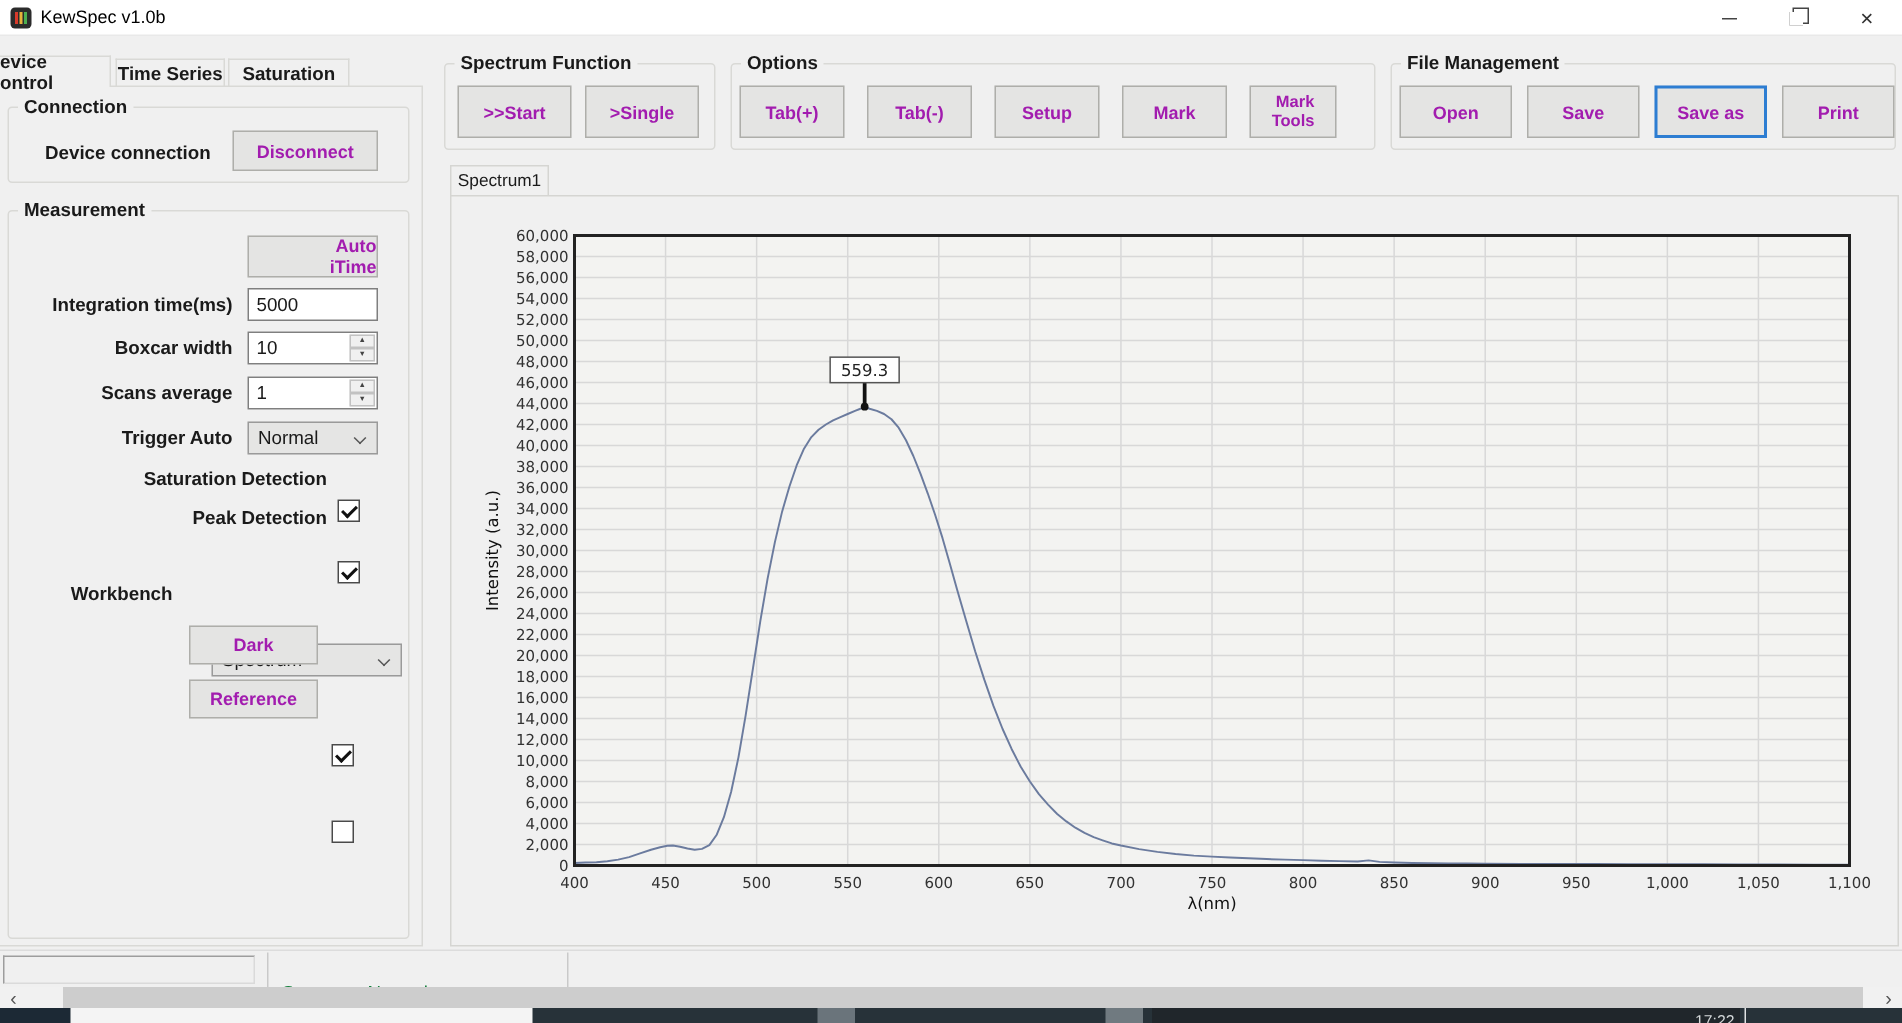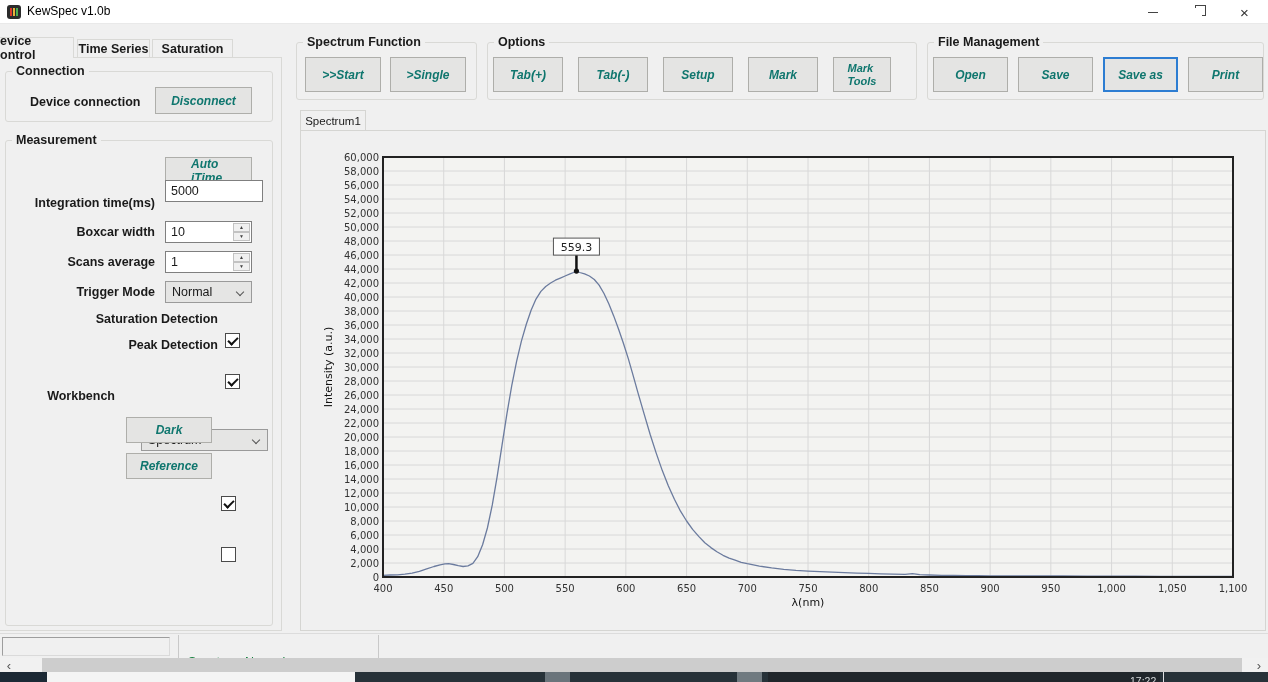--- a/index.html
+++ b/index.html
@@ -13,21 +13,21 @@
   .app-icon i { display:block; width:2px; height:8px; }
   .title-text { left:27px; top:4px; font-size:12px; color:#000; }
   .winbtn { top:0; width:45px; height:24px; display:flex; align-items:center; justify-content:center; }
   .min-glyph { width:10px; border-top:1px solid #444; height:0; }
   .restore-glyph { position:relative; width:9px; height:9px; border:1px solid #444; background:#fff; }
   .restore-glyph::before { content:''; position:absolute; left:1px; top:-4px; width:9px; height:9px; border:1px solid #444; }
   .restore-glyph::after { content:''; position:absolute; left:-1px; top:-1px; width:9px; height:9px; background:#fff; }
   .close-glyph { font-size:15px; color:#333; line-height:15px; }
 
   
-  .btn { background:#e4e4e3; border:1px solid #aeaeaa; display:flex; align-items:center; justify-content:center; font-weight:bold; font-size:12px; color:#0f766e; text-align:left;font-style:italic; }
+  .btn { background:#e4e4e3; border:1px solid #aeaeaa; display:flex; align-items:center; justify-content:center; font-weight:bold; font-size:12px; color:#a21caf; text-align:right; }
   .groupbox { border:1px solid #d9d9d6; border-radius:3px; }
   .group-title { font-weight:bold; font-size:12.5px; background:#f0f0f0; padding:0 4px; white-space:nowrap; }
   .field-label { font-weight:bold; font-size:12.5px; text-align:right; white-space:nowrap; }
   .textinput { background:#fff; border:1px solid #7f7f7f; font-size:12.5px; display:flex; align-items:center; padding-left:5px; }
   .spin-col { position:absolute; right:1px; top:1px; width:17px; height:18px; display:flex; flex-direction:column; }
   .spin-cell { flex:1; background:#f0f0f0; border:1px solid #c2c2c2; display:flex; align-items:center; justify-content:center; font-size:5px; color:#444; line-height:5px; }
   .combo { background:#e5e5e4; border:1px solid #9a9a9a; font-size:12.5px; display:flex; align-items:center; padding-left:6px; position:relative; }
   .combo-arrow { position:absolute; right:8px; top:7px; width:6px; height:6px; border-right:1.5px solid #555; border-bottom:1.5px solid #555; transform:rotate(45deg); }
   .checkbox { width:15px; height:15px; background:#fff; border:1px solid #4a4a4a; position:relative; }
   .checkbox.checked::after { content:''; position:absolute; left:2px; top:3px; width:8px; height:4px; border-left:2px solid #111; border-bottom:2px solid #111; transform:rotate(-45deg); }
@@ -84,41 +84,41 @@
 <div class="abs group-title" style="left:12px; top:64px;">Connection</div>
 <div class="abs field-label" style="left:30px; top:95px; width:110px;">Device connection</div>
 <div class="abs btn" style="left:155px; top:87px; width:97px; height:27px;">Disconnect</div>
 
 <div class="abs groupbox" style="left:5px; top:140px; width:268px; height:486px;"></div>
 <div class="abs group-title" style="left:12px; top:133px;">Measurement</div>
 
 <div class="abs btn" style="left:165px; top:157px; width:87px; height:28px;padding-left:25px;">Auto iTime</div>
 
 <div class="abs field-label" style="left:0; top:196px; width:155px;">Integration time(ms)</div>
-<div class="abs textinput" style="left:165px; top:180px; width:98px; height:22px;">5000</div>
+<div class="abs textinput" style="left:165px; top:192px; width:87px; height:22px;">5000</div>
 
 <div class="abs field-label" style="left:0; top:225px; width:155px;">Boxcar width</div>
 <div class="abs textinput" style="left:165px; top:221px; width:87px; height:22px;">
   <span>10</span>
   <span class="spin-col">
     <span class="spin-cell">▲</span>
     <span class="spin-cell">▼</span>
   </span>
 </div>
 
 <div class="abs field-label" style="left:0; top:255px; width:155px;">Scans average</div>
 <div class="abs textinput" style="left:165px; top:251px; width:87px; height:22px;">
   <span>1</span>
   <span class="spin-col">
     <span class="spin-cell">▲</span>
     <span class="spin-cell">▼</span>
   </span>
 </div>
 
-<div class="abs field-label" style="left:0; top:285px; width:155px;">Trigger Mode</div>
+<div class="abs field-label" style="left:0; top:285px; width:155px;">Trigger Auto</div>
 <div class="abs combo" style="left:165px; top:281px; width:87px; height:22px;">
   <span>Normal</span>
   <span class="combo-arrow"></span>
 </div>
 
 <div class="abs field-label" style="left:0; top:312px; width:218px;">Saturation Detection</div>
 <div class="abs checkbox checked" style="left:225px; top:311px;"></div>
 
 <div class="abs field-label" style="left:0; top:338px; width:218px;">Peak Detection</div>
 <div class="abs checkbox checked" style="left:225px; top:337px;"></div>

